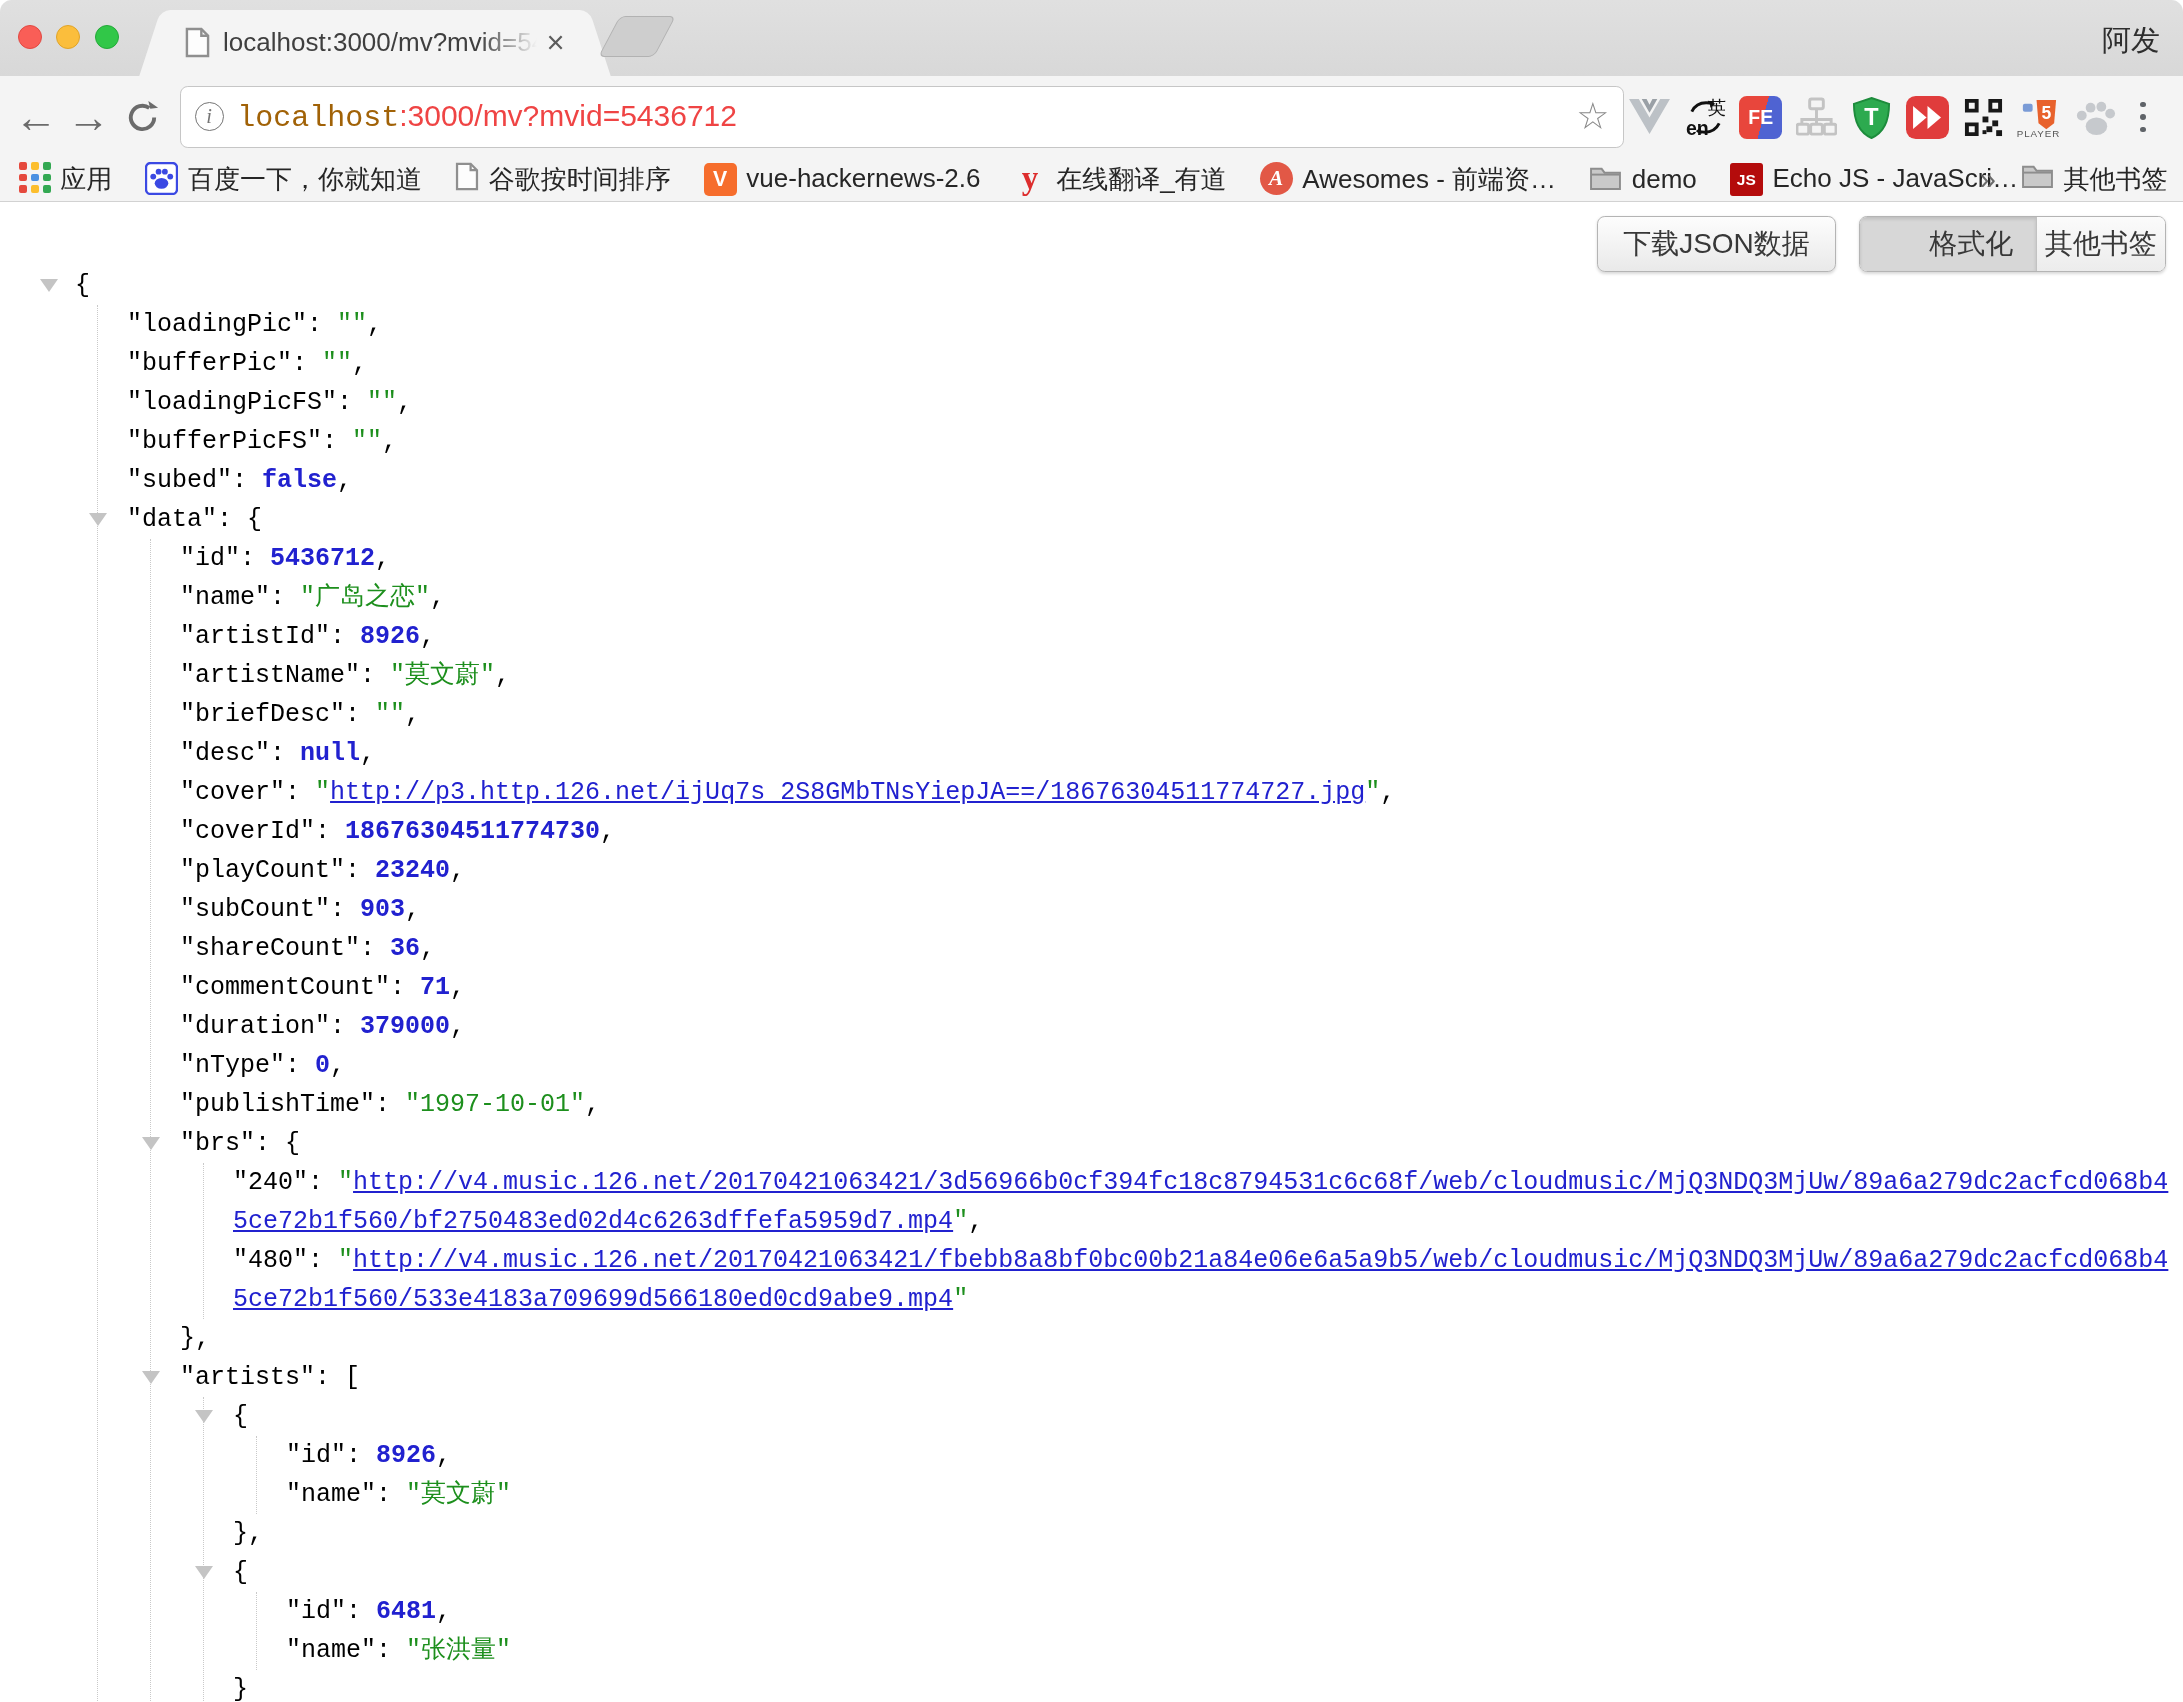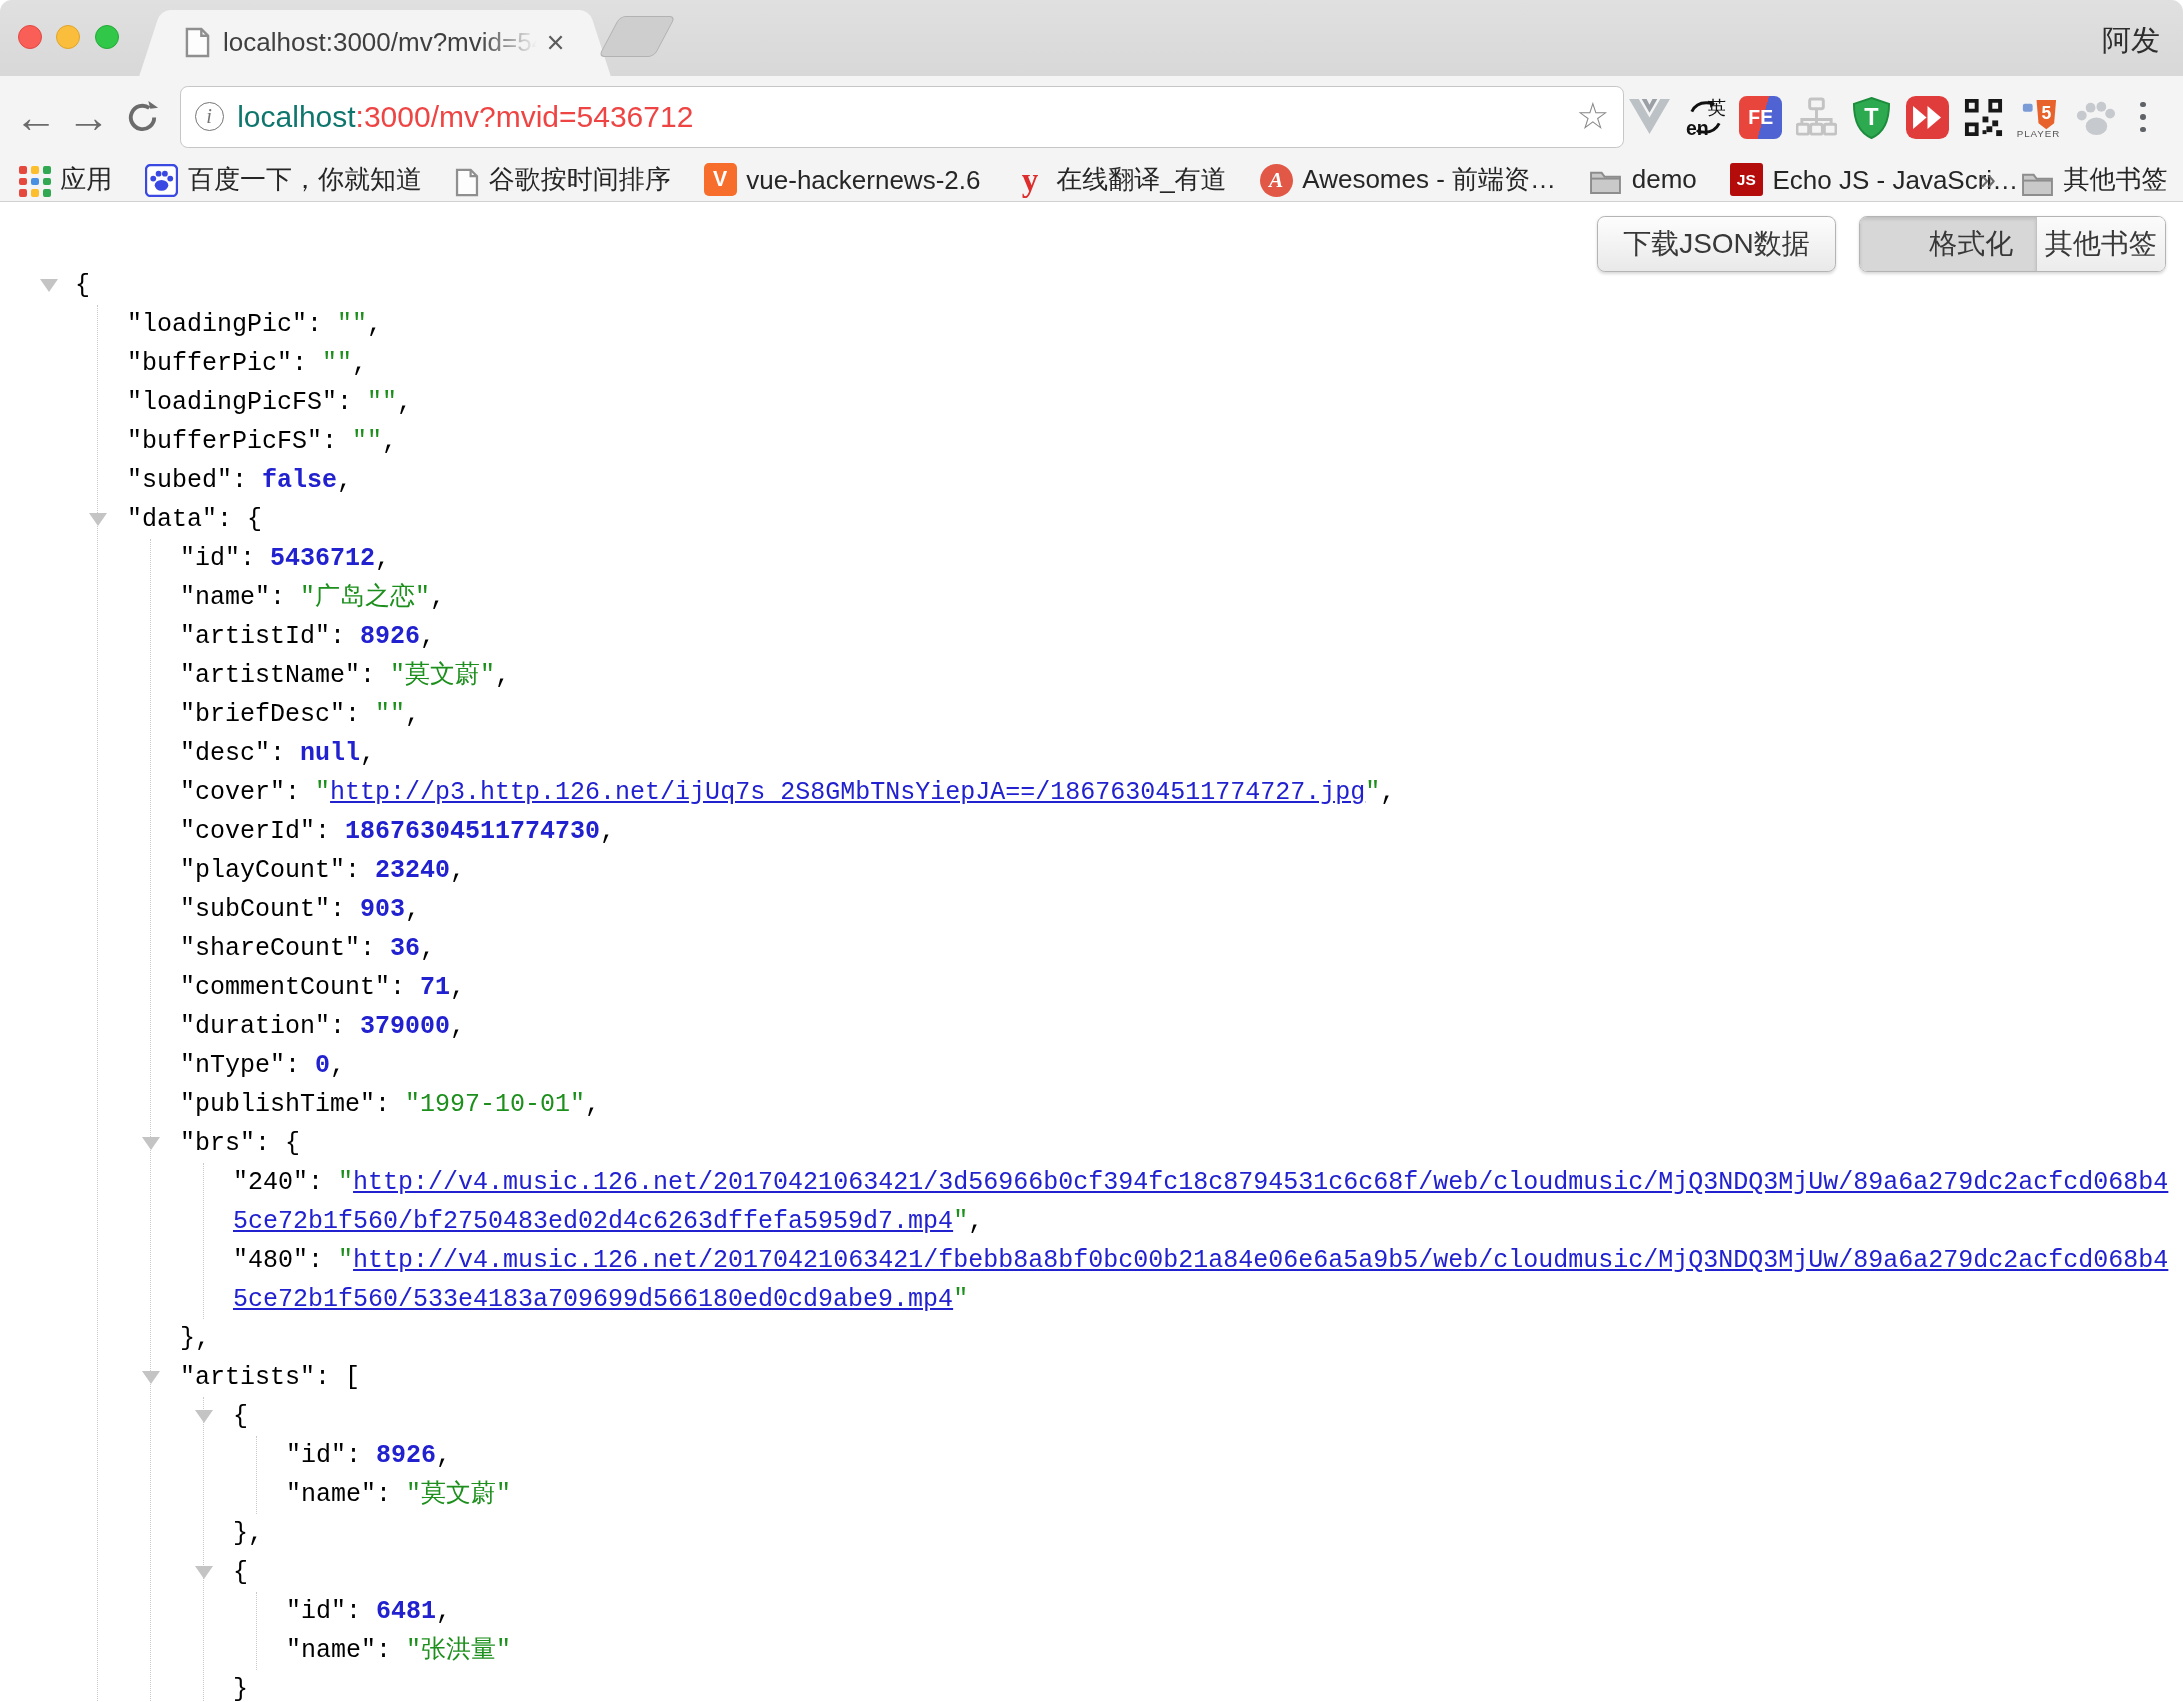--- a/index.html
+++ b/index.html
@@ -31,35 +31,35 @@
   
   .toolbar { position:relative; width:2183px; height:82px; background:#f4f4f4; }
   .nav-ico { position:absolute; top:0; height:82px; display:flex; align-items:center; justify-content:center;
     font-size:43px; color:#6b6b6b; width:49px; }
   .omnibox { position:absolute; left:180px; top:9.7px; width:1444px; height:62px; background:#fff;
     border:1.9px solid #c6c6c6; border-radius:7.8px; display:flex; align-items:center; padding:0 13.6px; }
   .info-ico { width:29px; height:29px; border:1.9px solid #757575; border-radius:50%; color:#757575;
     font-size:20.4px; display:flex; align-items:center; justify-content:center; font-style:italic;
     font-family:"Liberation Serif",serif; flex:0 0 auto; }
   .url { margin-left:13.6px; font-size:30px; white-space:nowrap; overflow:hidden; }
-  .url .host { color:#0f766e; }
+  .url .host { color:#a16207;font-family:Liberation Mono, monospace; }
   .url .rest { color:#ef4444; }
   .omni-star { margin-left:auto; font-size:37px; color:#8a8a8a; line-height:37px; }
   .ext-row { position:absolute; left:1628px; top:0; height:82px; display:flex; align-items:center; gap:12.6px; }
   .ext { width:43px; height:43px; display:flex; align-items:center; justify-content:center; flex:0 0 auto; }
   .ext-fe { border-radius:7.8px; background:linear-gradient(105deg,#e8463c 0 55%,#4f63d2 55% 100%);
     color:#fff; font-weight:bold; font-size:19.4px; }
   .ext-ff { border-radius:9.7px; background:#e03c3c; }
   .ext-menu { flex-direction:column; gap:6.8px; width:29px; }
   .ext-menu i { width:5.8px; height:5.8px; border-radius:50%; background:#5f6368; }
 
   
   .bookmarks { position:relative; width:2183px; height:44px; background:#f4f4f4;
     border-bottom:1.9px solid #d2d2d2; display:flex; align-items:center; padding-left:19.4px; gap:33px; }
-  .bm { display:flex; align-items:flex-end; gap:9.7px; font-size:26px; color:#262626; white-space:nowrap; }
+  .bm { display:flex; align-items:flex-start; gap:9.7px; font-size:26px; color:#262626; white-space:nowrap; }
   .bm-ico-txt { width:33px; height:33px; display:flex; align-items:center; justify-content:center;
     border-radius:4.9px; color:#fff; font-weight:bold; font-size:21.3px; flex:0 0 auto; }
   .apps-grid { display:grid; grid-template-columns:repeat(3,7.8px); grid-gap:3.9px; }
   .apps-grid i { width:7.8px; height:7.8px; border-radius:1.9px; }
   .bm-right { position:absolute; right:15.5px; display:flex; align-items:center; gap:25px; }
   .chev { font-size:29px; color:#6b6b6b; }
 
   
   .content { position:relative; width:2183px; height:1497px; background:#fff; }
   .btn-download { position:absolute; left:1597px; top:13.6px; width:239px; height:56px;

